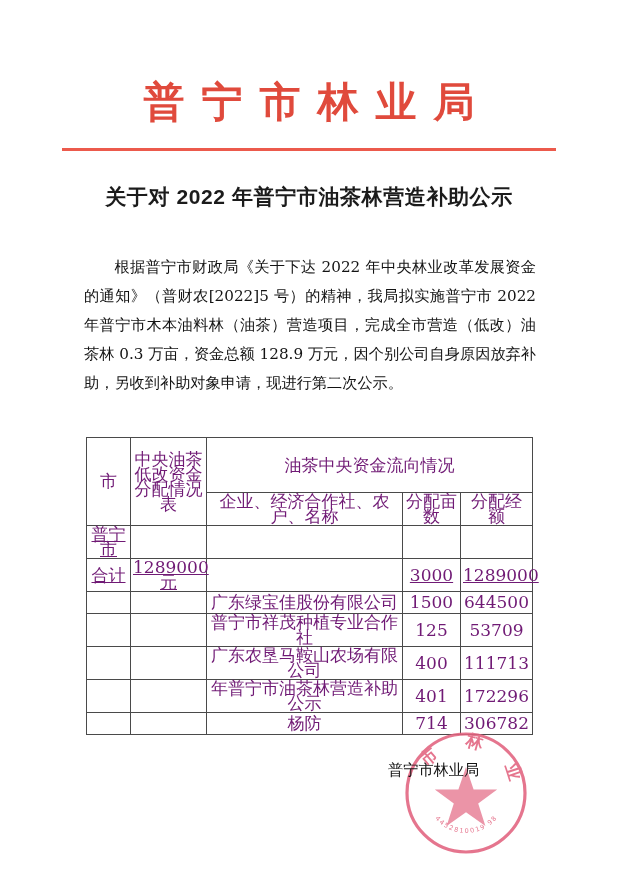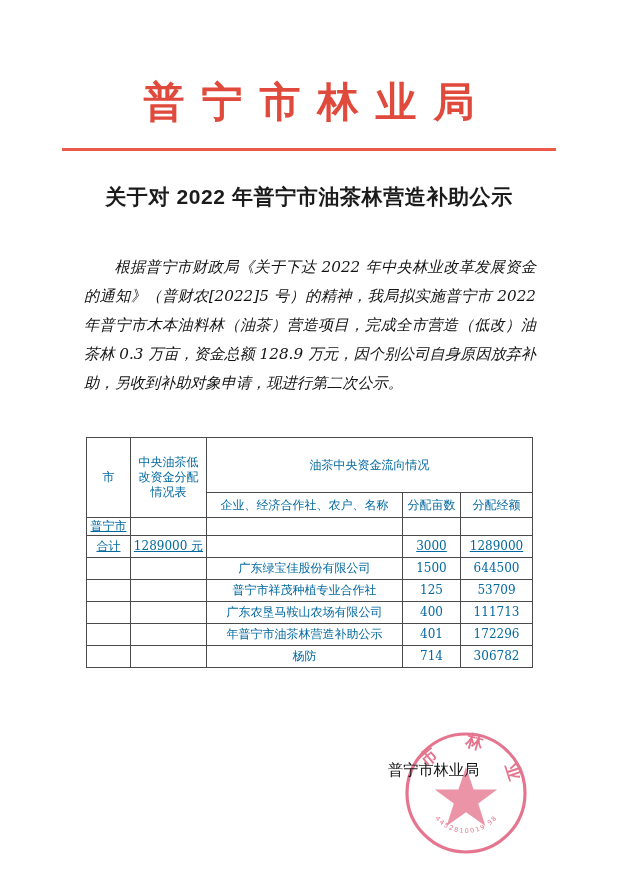--- a/index.html
+++ b/index.html
@@ -68,39 +68,39 @@
     position: absolute;
     left: 84px;
     width: 452px;
     font-size: 15.2px;
     line-height: 29px;
     color: #131313;
     text-align: justify;
     text-justify: inter-ideograph;
     font-family: "DejaVu Serif", "Liberation Serif", serif;
   }
-  .para-intro { top: 233px; font-style: italic; }
+  .para-intro { top: 233px; }
   .para-notice { top: 627px; }
   .para-indent { text-indent: 2em; }
 
   
   .notice-table {
     position: absolute;
     left: 86px;
     top: 417px;
     width: 446px;
     border-collapse: collapse;
     table-layout: fixed;
     font-family: "DejaVu Serif", "Liberation Serif", serif;
   }
   .notice-table td, .notice-table th {
     border: 1px solid #4a4a4a;
     font-weight: normal;
-    color: #0369a1;
-    font-size: 12px;
+    color: #701a75;
+    font-size: 17px;
     padding: 1px 2px;
     text-align: center;
     vertical-align: middle;
     line-height: 15px;
   }
   .col-city   { width: 44px; }
   .col-alloc  { width: 76px; }
   .col-name   { width: 196px; }
   .col-mu     { width: 58px; }
   .col-amount { width: 72px; }

